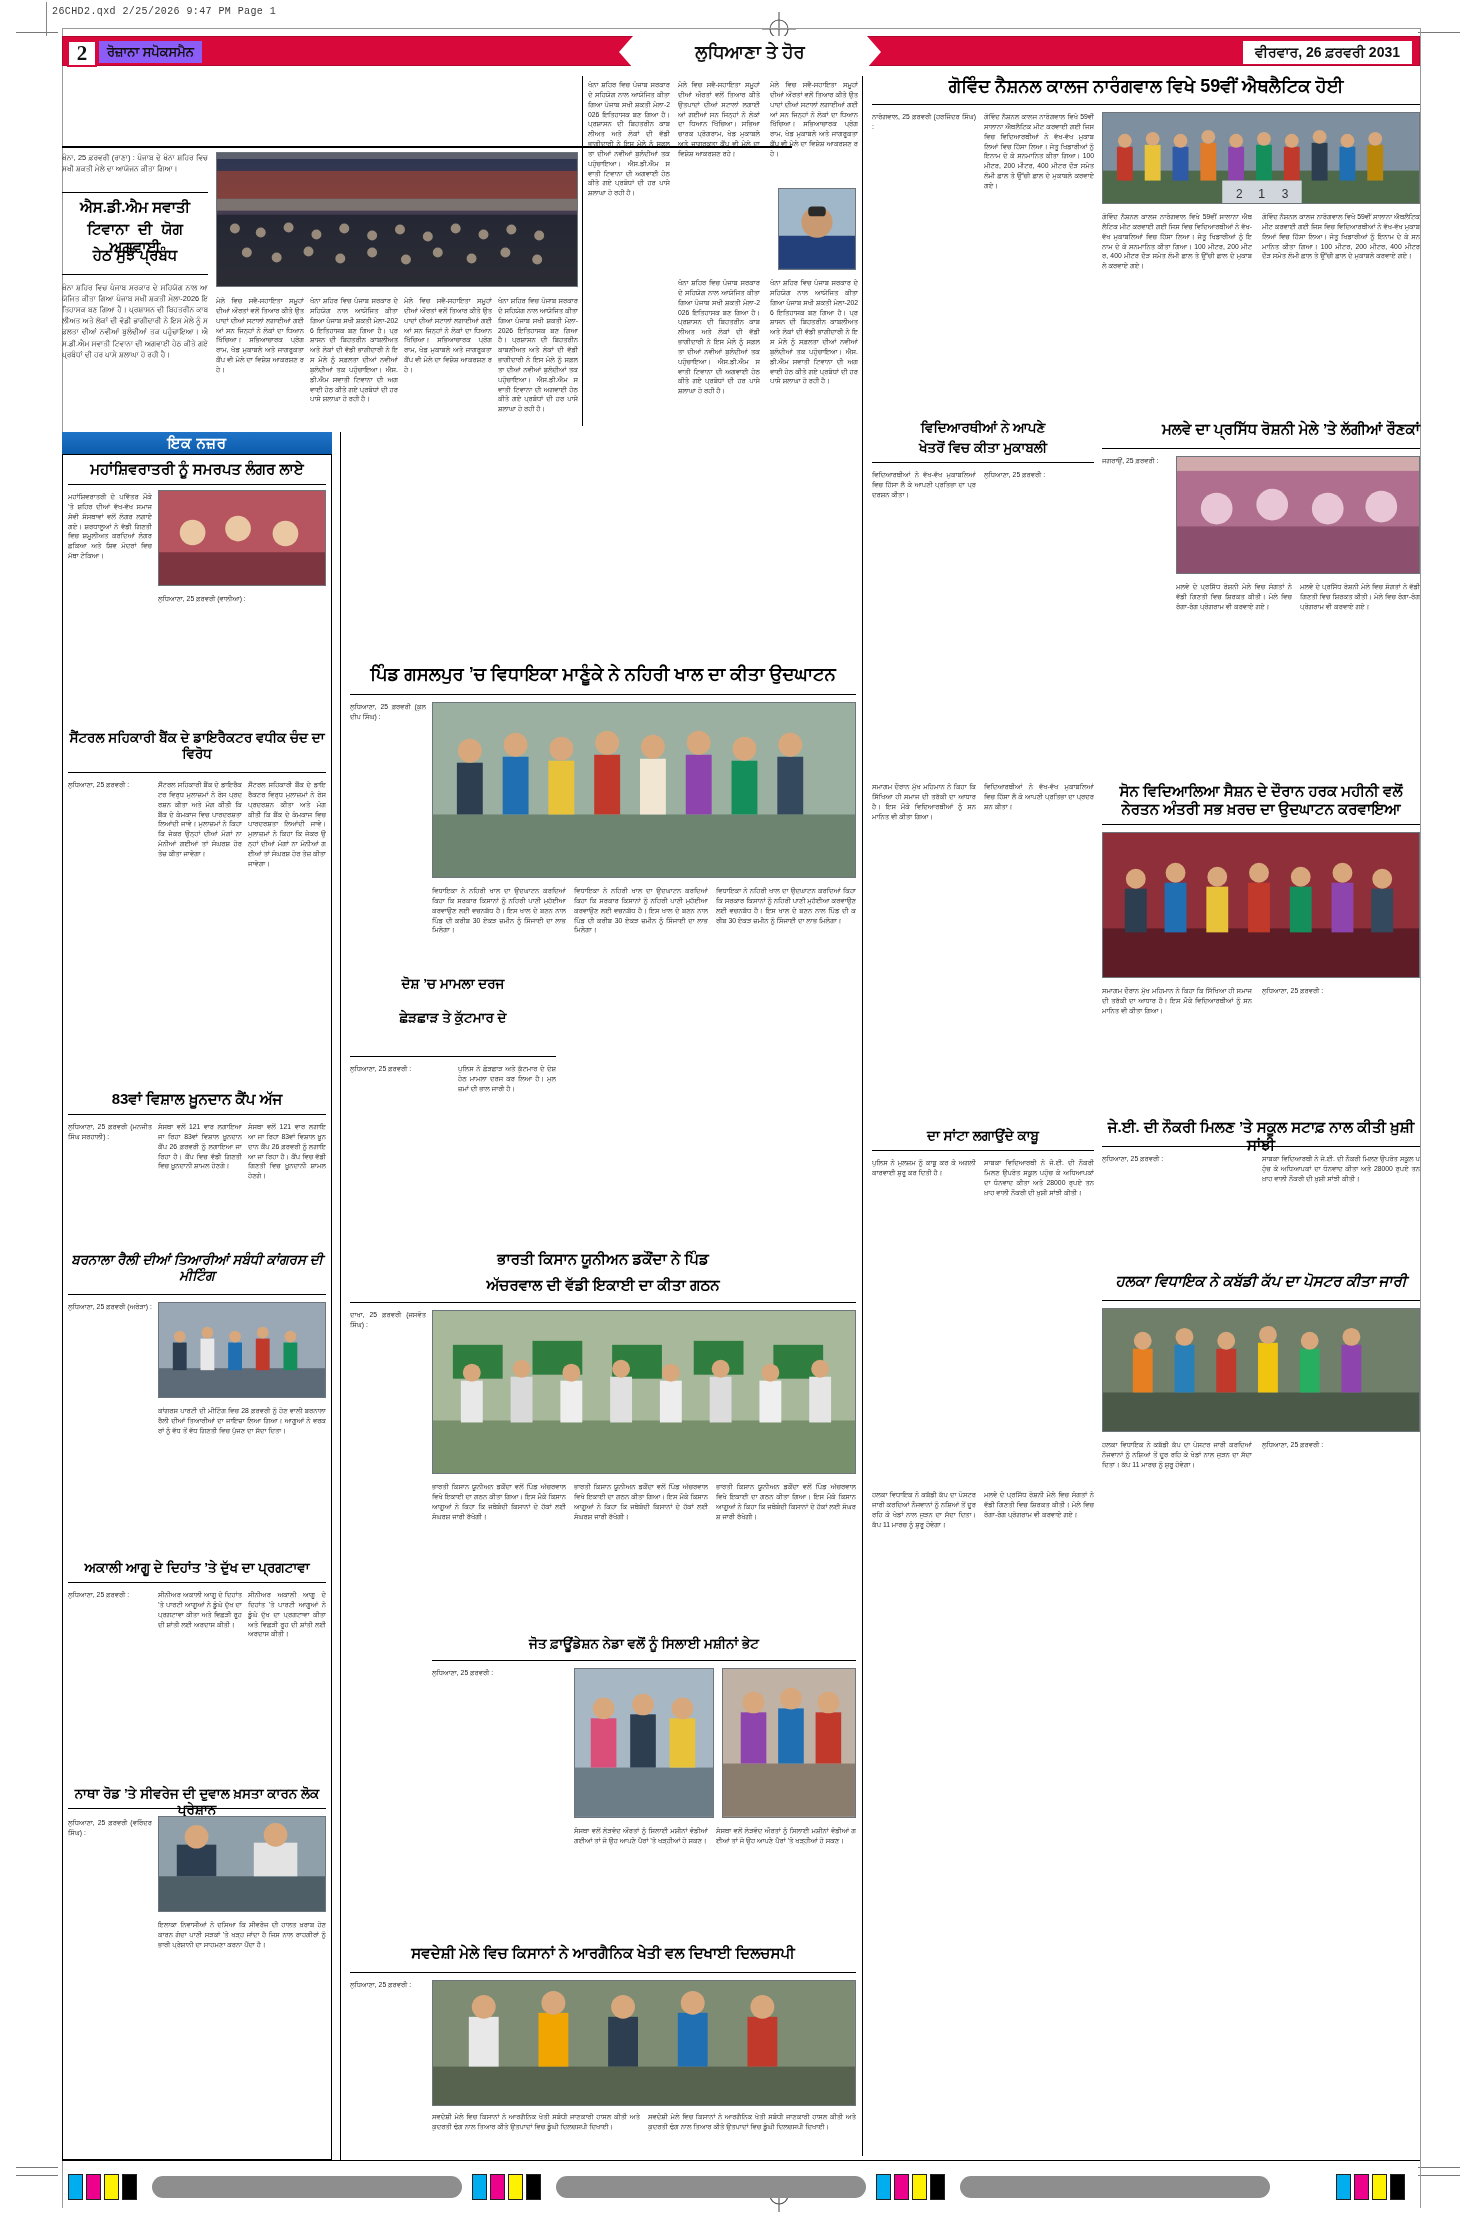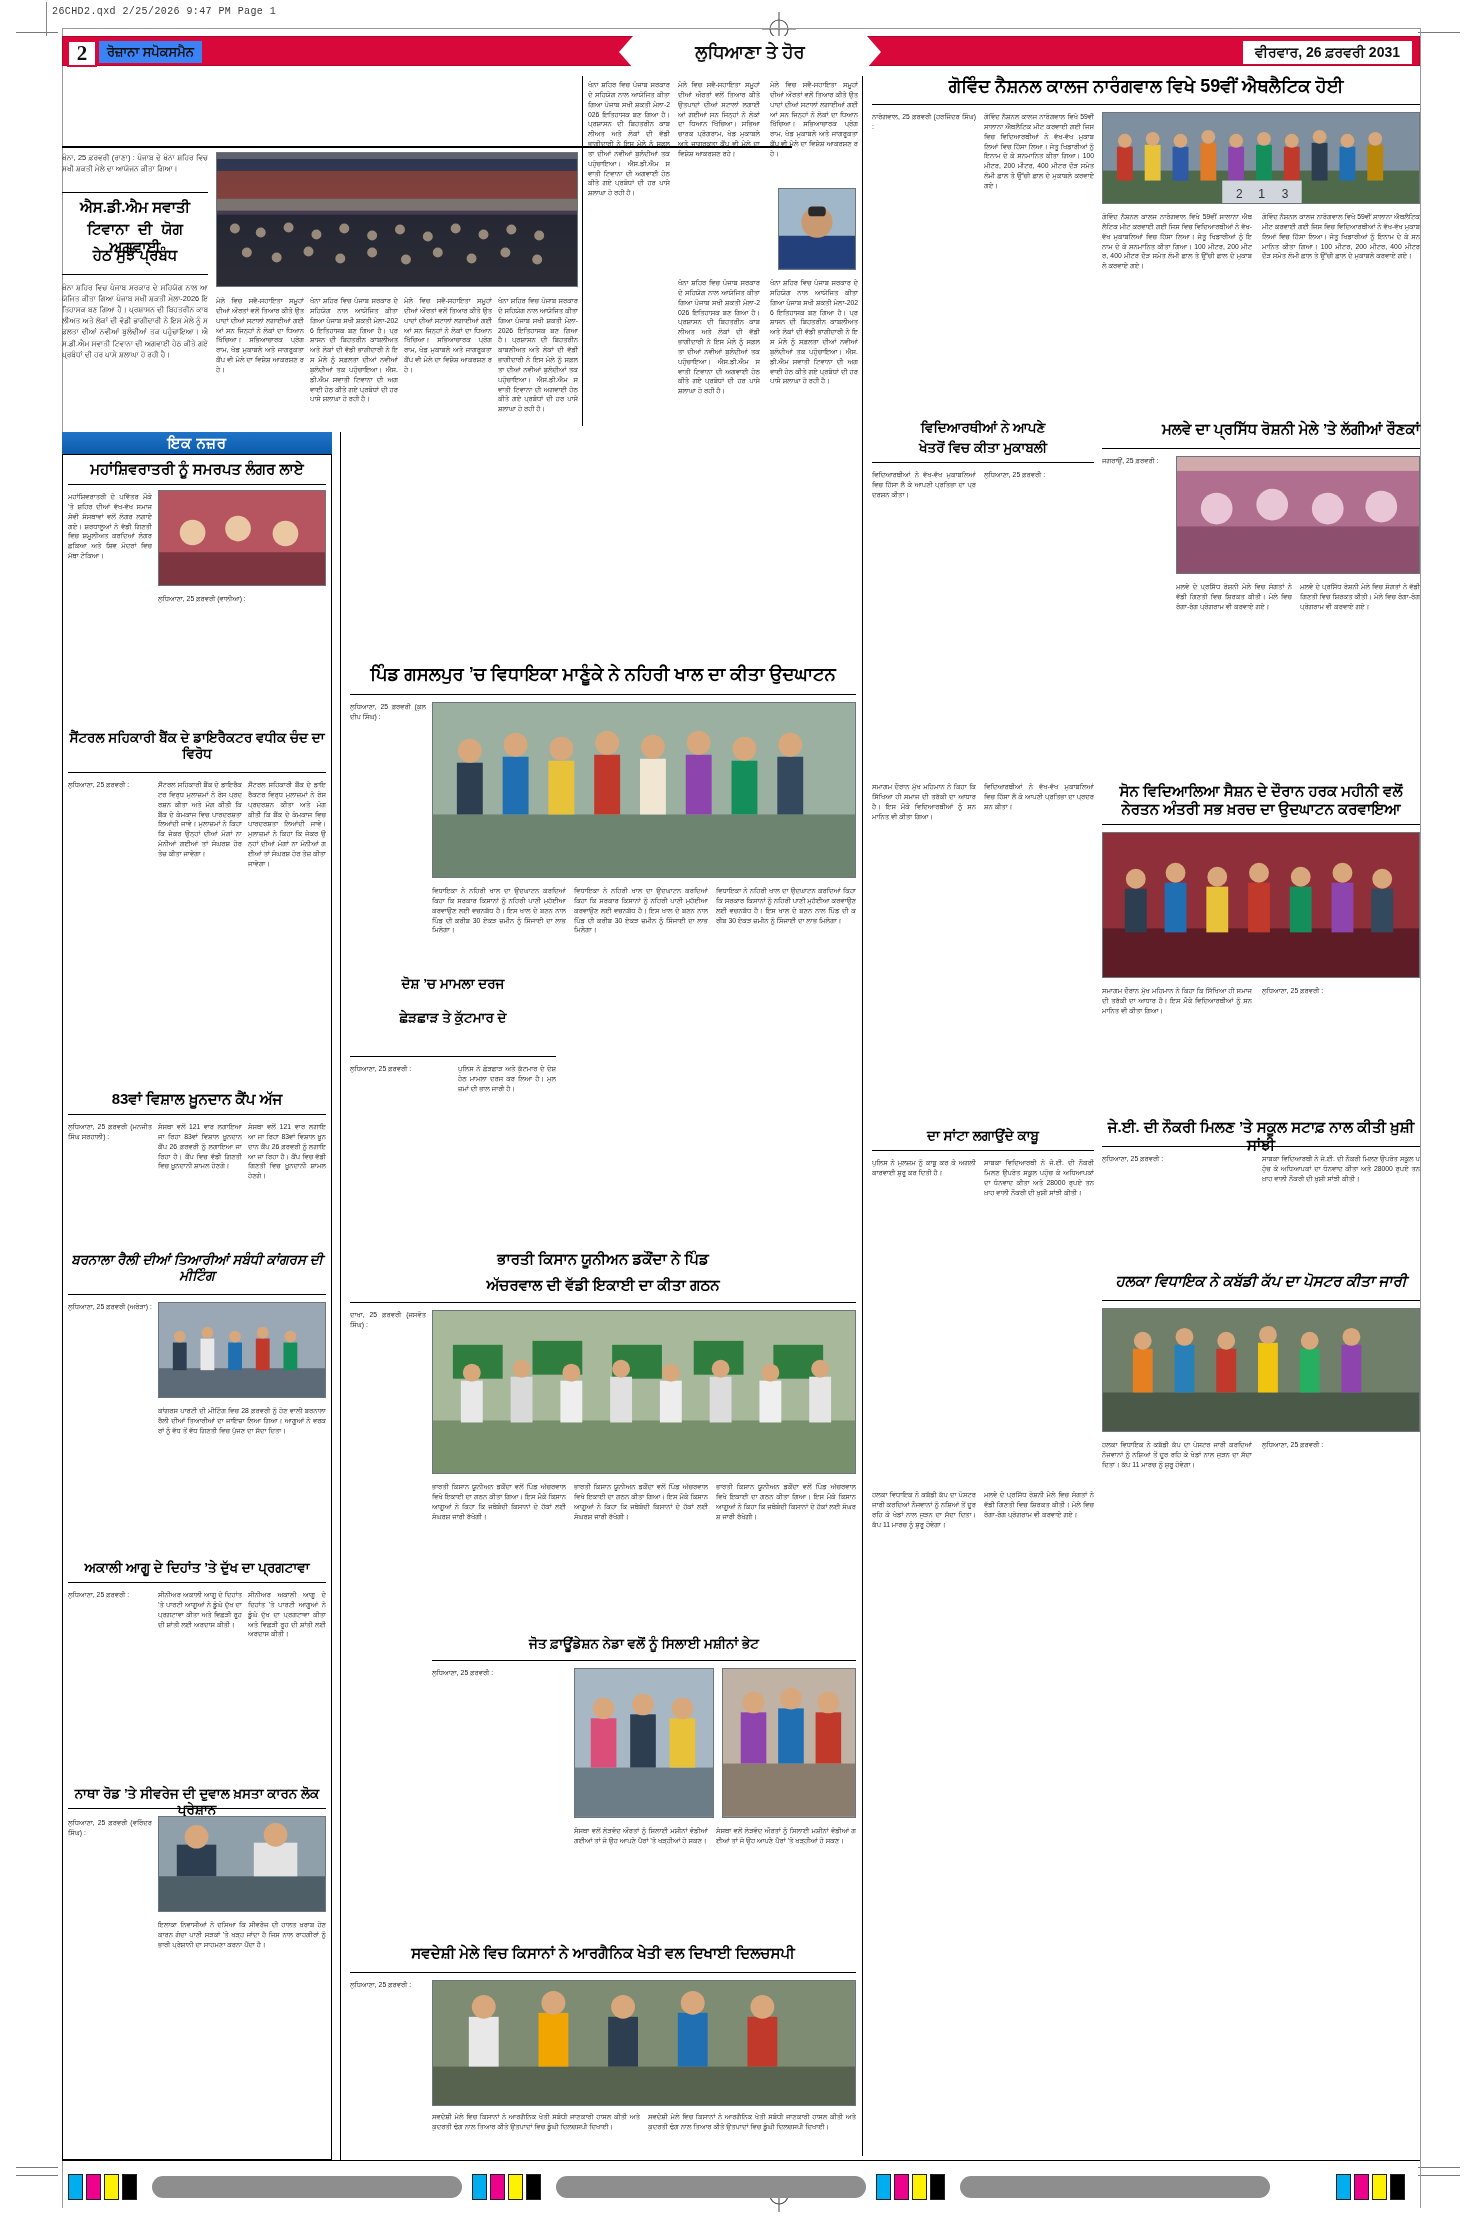--- a/index.html
+++ b/index.html
@@ -14,21 +14,21 @@
   .reg circle{fill:none;stroke:#555;stroke-width:1.1;}
   .reg line{stroke:#555;stroke-width:1.1;}
   .crop-l{position:absolute;left:16px;width:42px;height:1px;background:#777;}
   .crop-r{position:absolute;right:16px;width:42px;height:1px;background:#777;}
   .edge-v{position:absolute;width:1px;background:#9a9a9a;}
   .edge-h{position:absolute;height:1px;background:#9a9a9a;}
 
   
   .masthead{position:absolute;left:62px;top:36px;width:1358px;height:30px;background:#d8093a;border:1px solid #b00730;box-sizing:border-box;}
   .mh-pagebox{position:absolute;left:4px;top:3px;width:26px;height:23px;background:#fff;border:2px solid #d8093a;display:flex;align-items:center;justify-content:center;font-family:"Liberation Serif",serif;font-weight:bold;font-size:21px;color:#111;line-height:1;}
-  .mh-edition{position:absolute;left:36px;top:4px;height:22px;background:#3b82f6;padding:0 8px;display:flex;align-items:center;font-size:13px;font-weight:bold;color:#111;white-space:nowrap;}
+  .mh-edition{position:absolute;left:36px;top:4px;height:22px;background:#8b5cf6;padding:0 8px;display:flex;align-items:center;font-size:13px;font-weight:bold;color:#111;white-space:nowrap;}
   .mh-center{position:absolute;left:556px;top:-1px;width:262px;height:32px;background:#fff;display:flex;align-items:center;justify-content:center;font-size:18px;font-weight:bold;color:#111;white-space:nowrap;
      clip-path:polygon(14px 0,248px 0,262px 16px,248px 32px,14px 32px,0 16px);}
   .mh-date{position:absolute;right:6px;top:3px;height:23px;background:#fff;border:1px solid #d8093a;padding:0 12px;display:flex;align-items:center;font-size:14px;font-weight:bold;color:#111;white-space:nowrap;}
 
   .hl{font-weight:bold;color:#000;line-height:1.22;}
   .lead-head{font-size:25px;text-align:center;letter-spacing:.1px;}
   .sec-head{font-size:18px;text-align:center;}
   .sub-head{font-size:15px;text-align:center;}
   .small-head{font-size:13.5px;text-align:center;}
 

